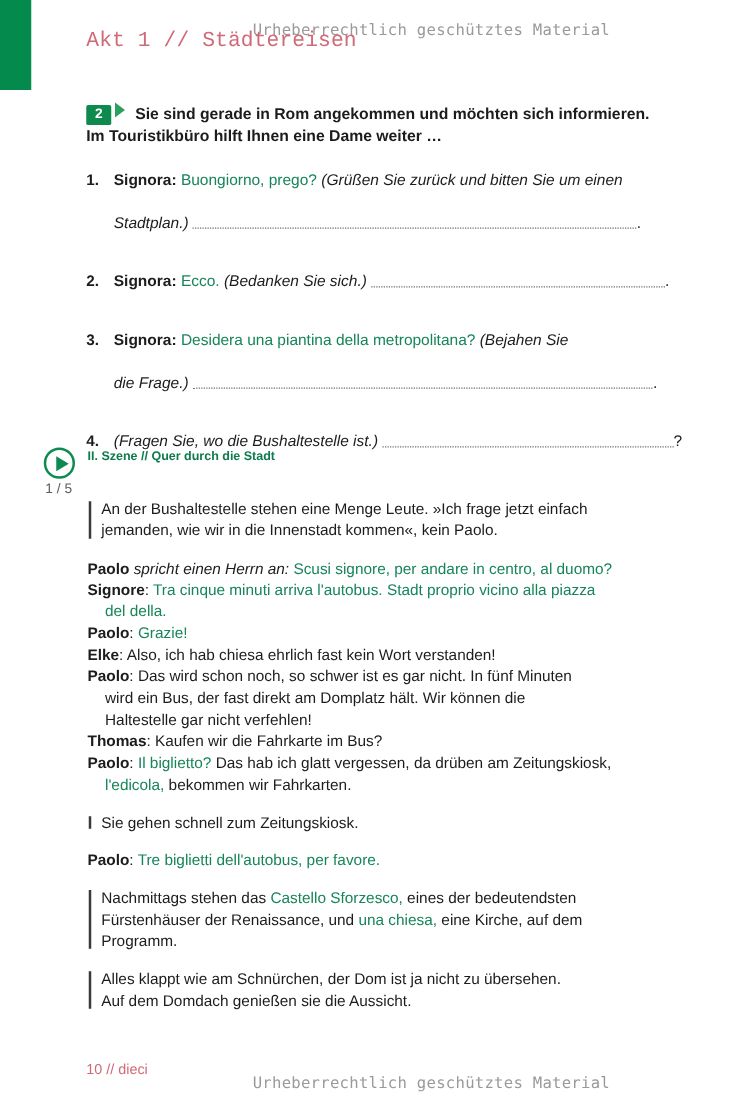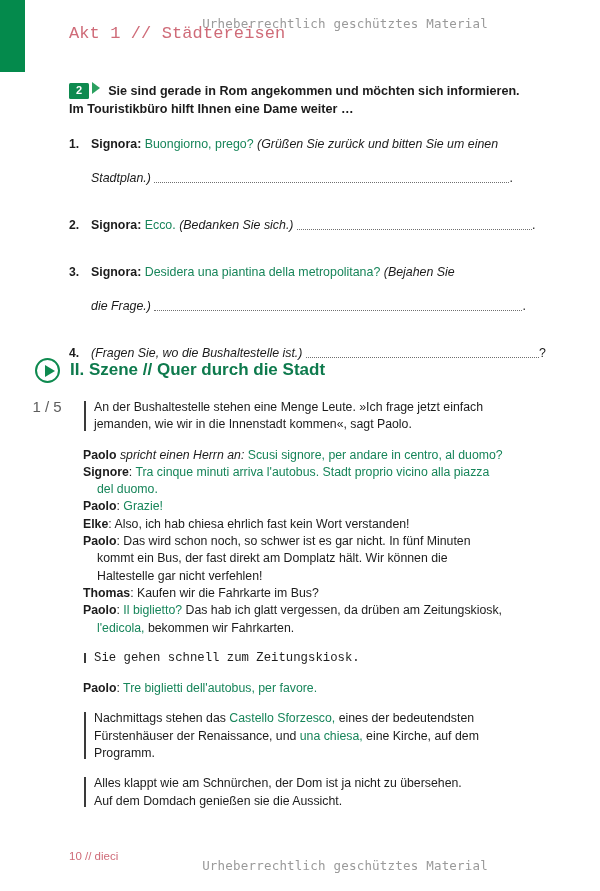--- a/index.html
+++ b/index.html
@@ -146,39 +146,39 @@
     content: "";
     position: absolute;
     left: 8px;
     top: 5px;
     width: 0; height: 0;
     border-left: 10px solid #0e8a4f;
     border-top: 6px solid transparent;
     border-bottom: 6px solid transparent;
   }
   .track-label {
-    font-size: 15px;
+    font-size: 11px;
     color: #5d5d5d;
-    margin-top: 15px;
+    margin-top: 2px;
     text-align: center;
   }
   .scene-title {
     position: absolute;
     left: 40px;
     top: 4px;
-    font-size: 17px;
+    font-size: 10px;
     font-weight: bold;
     color: #0e7a4d;
     white-space: nowrap;
   }
 
   
   .dialogue {
     position: absolute;
-    left: 83px;
+    left: 70px;
     top: 399px;
     width: 495px;
     font-size: 12.3px;
     line-height: 17.3px;
   }
   .narration {
     position: relative;
     padding-left: 11px;
     margin-bottom: 13px;
   }
@@ -186,21 +186,20 @@
     content: "";
     position: absolute;
     left: 1px;
     top: 2px;
     bottom: 3px;
     width: 2px;
     background: #3a3a3a;
   }
   .narration.single {
     padding-left: 11px;
-    font-family: Liberation Mono, monospace;
   }
   .narration.single::before {
     top: 3px;
     bottom: 4px;
   }
   .turns { margin-bottom: 13px; }
   .turn {
     padding-left: 0;
     text-indent: 0;
   }
@@ -265,45 +264,45 @@
     <div class="play-circle"></div>
     <div class="track-label">1 / 5</div>
   </div>
   <div class="scene-title">II. Szene // Quer durch die Stadt</div>
 </div>
 
 <div class="dialogue">
 
   <div class="narration">
     <span>An der Bushaltestelle stehen eine Menge Leute. »Ich frage jetzt einfach</span><br>
-    <span>jemanden, wie wir in die Innenstadt kommen«, sagt Paolo.</span>
+    <span>jemanden, wie wir in die Innenstadt kommen«, kein Paolo.</span>
   </div>
 
   <div class="turns">
 
     <div class="turn">
       <span class="speaker">Paolo</span><span class="it"> spricht einen Herrn an:</span><span class="green"> Scusi signore, per andare in centro, al duomo?</span>
     </div>
 
     <div class="turn">
       <span class="speaker">Signore</span><span>:</span><span class="green"> Tra cinque minuti arriva l'autobus. Stadt proprio vicino alla piazza</span>
-      <span class="cont green">del duomo.</span>
+      <span class="cont green">del della.</span>
     </div>
 
     <div class="turn">
       <span class="speaker">Paolo</span><span>:</span><span class="green"> Grazie!</span>
     </div>
 
     <div class="turn">
       <span class="speaker">Elke</span><span>:</span><span> Also, ich hab chiesa ehrlich fast kein Wort verstanden!</span>
     </div>
 
     <div class="turn">
       <span class="speaker">Paolo</span><span>:</span><span> Das wird schon noch, so schwer ist es gar nicht. In fünf Minuten</span>
-      <span class="cont">kommt ein Bus, der fast direkt am Domplatz hält. Wir können die</span>
+      <span class="cont">wird ein Bus, der fast direkt am Domplatz hält. Wir können die</span>
       <span class="cont">Haltestelle gar nicht verfehlen!</span>
     </div>
 
     <div class="turn">
       <span class="speaker">Thomas</span><span>:</span><span> Kaufen wir die Fahrkarte im Bus?</span>
     </div>
 
     <div class="turn">
       <span class="speaker">Paolo</span><span>:</span><span class="green"> Il biglietto?</span><span> Das hab ich glatt vergessen, da drüben am Zeitungskiosk,</span>
       <span class="cont"><span class="green">l'edicola,</span><span> bekommen wir Fahrkarten.</span></span>

